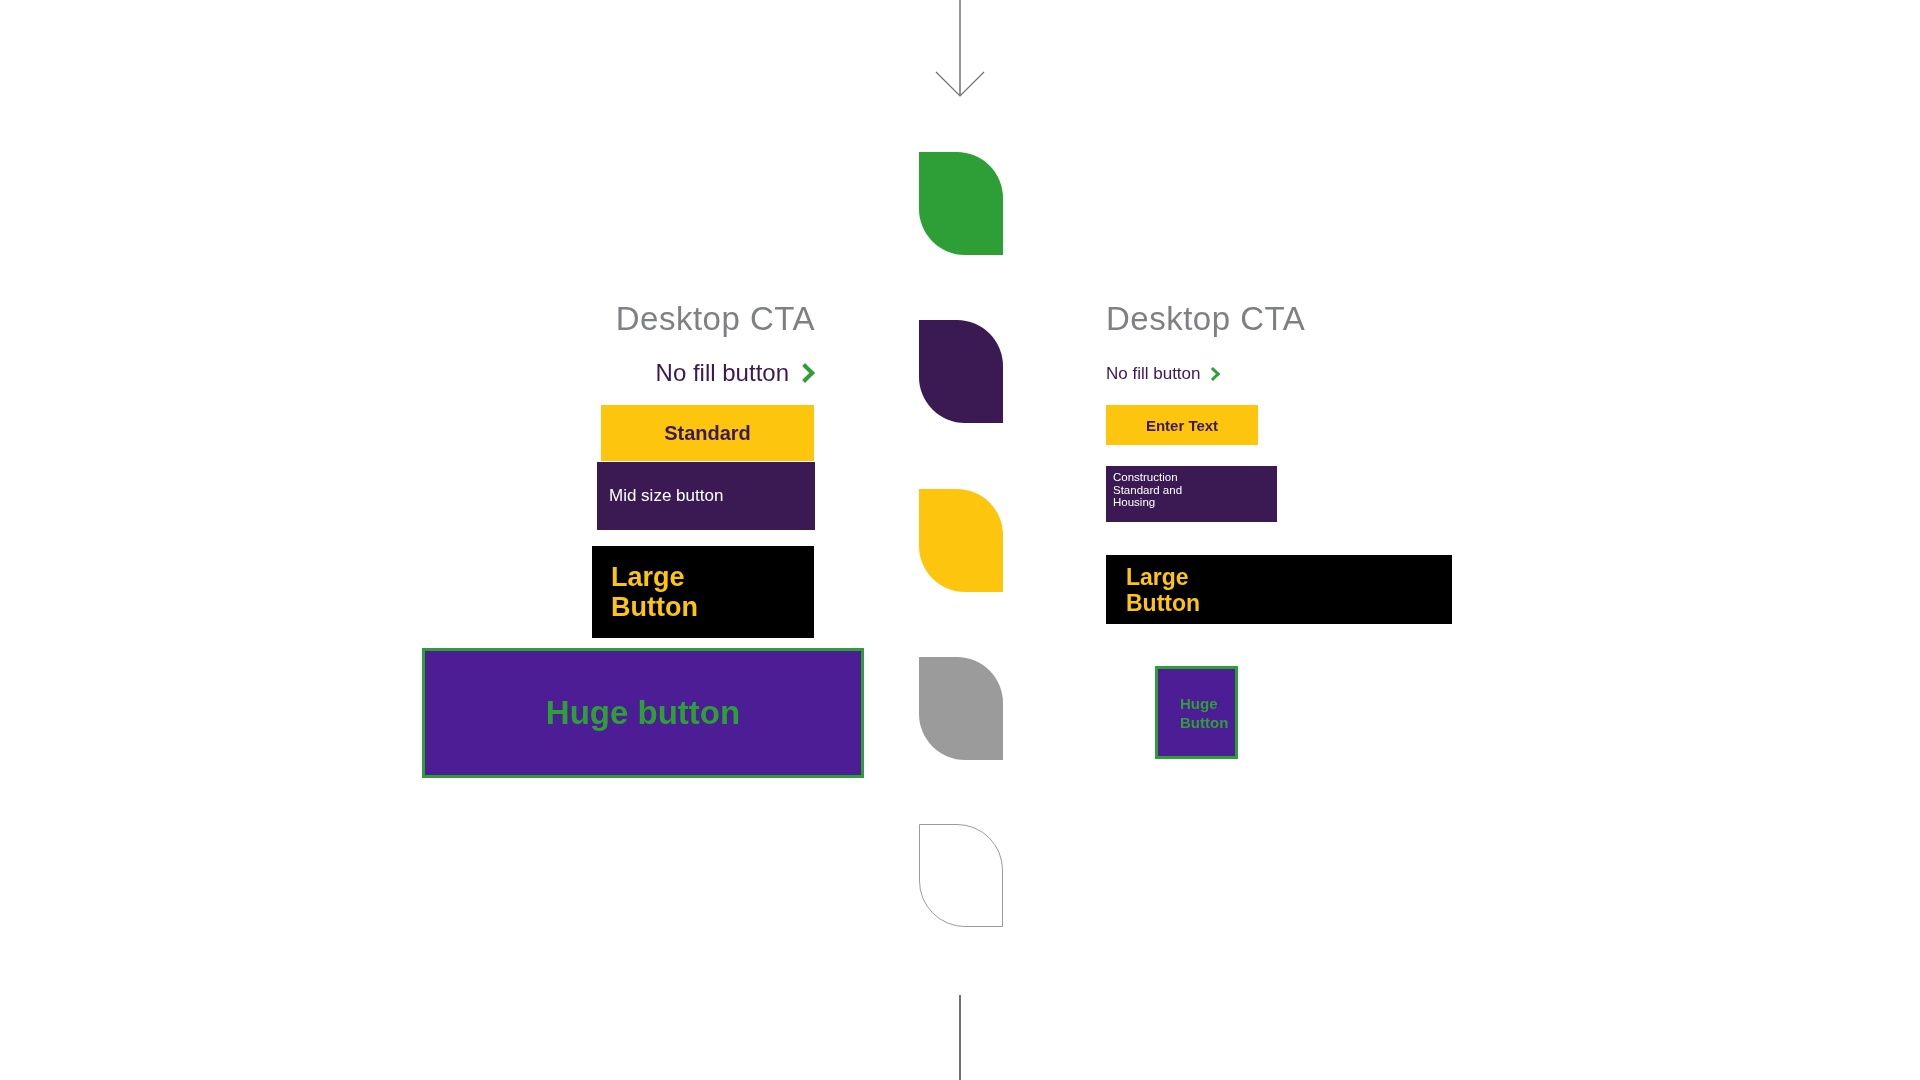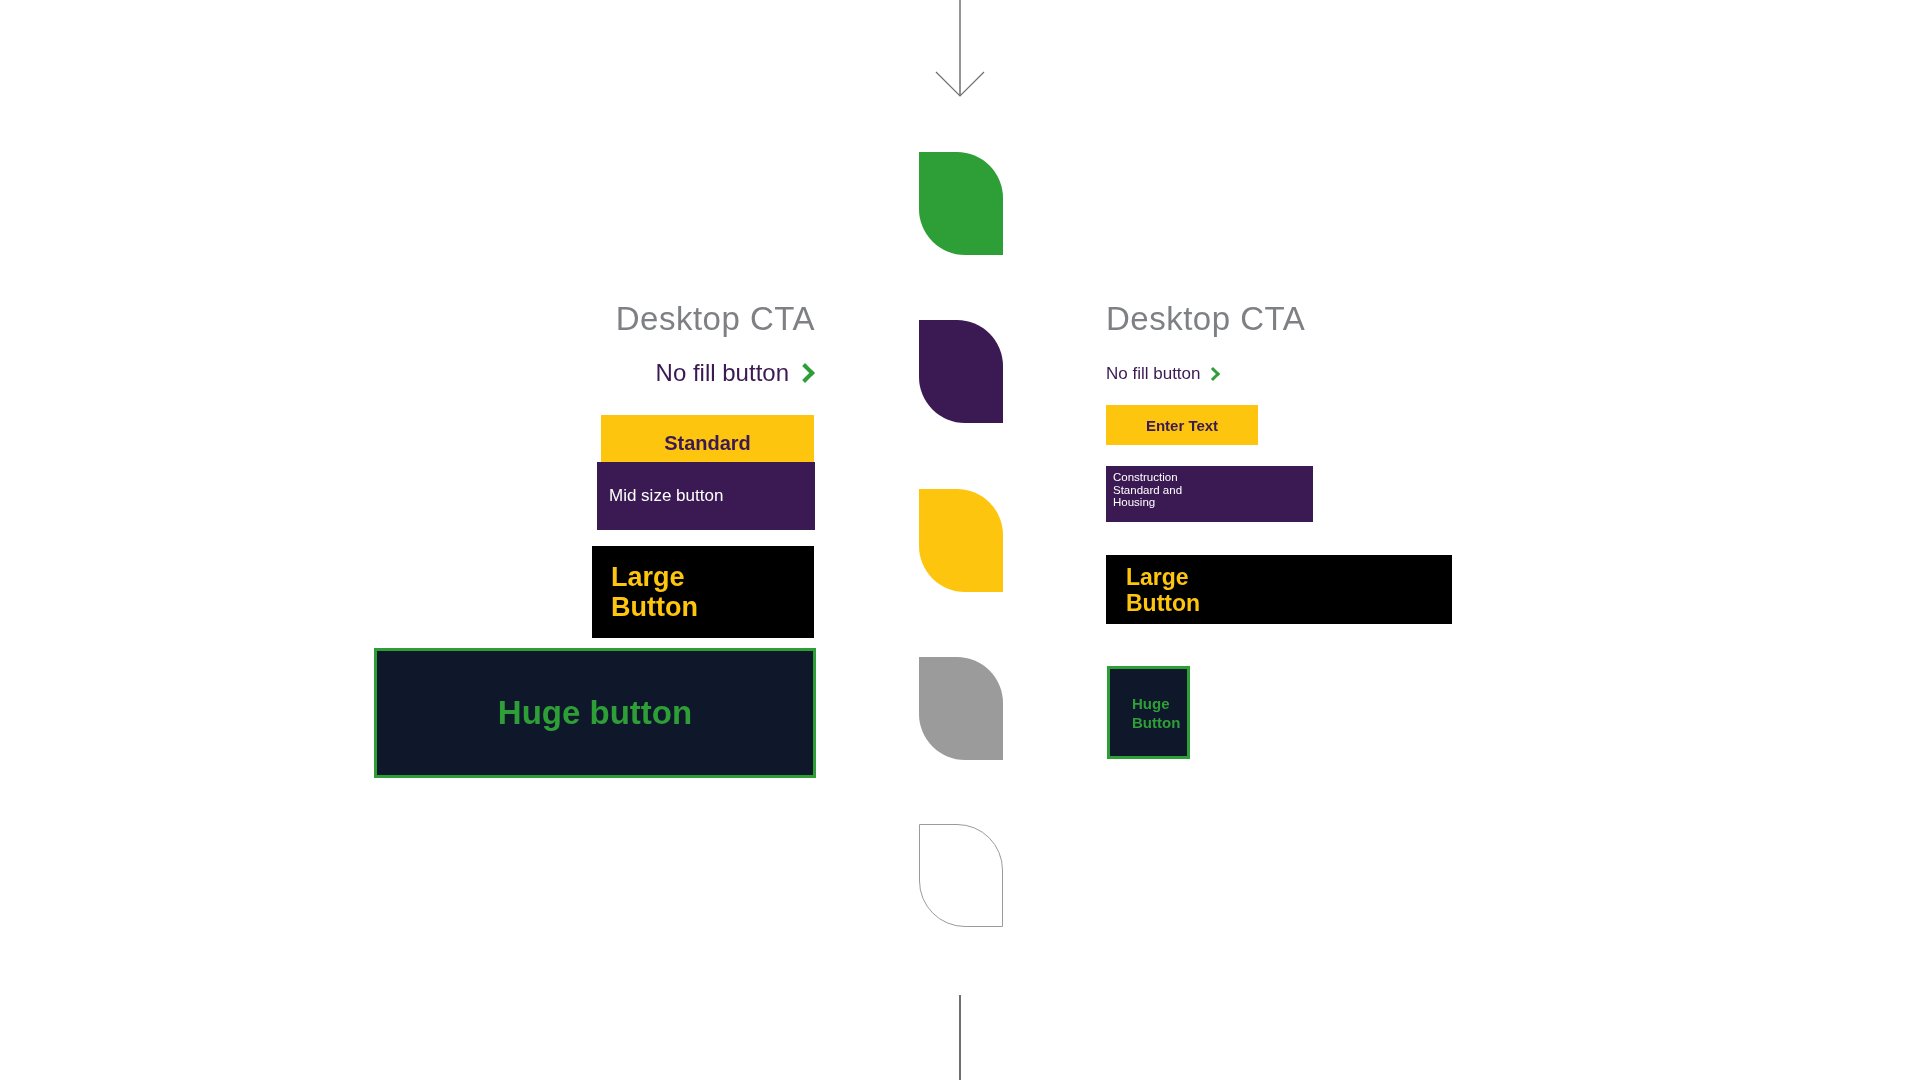--- a/index.html
+++ b/index.html
@@ -20,33 +20,33 @@
   #mobile-nofill{left:1106px;top:363px;font-size:17px;height:22px;}
 
   
   .chev{display:inline-block;transform:rotate(45deg);border:0 solid #2E9F36;}
   .chev.lg{width:10px;height:10px;border-top-width:4px;border-right-width:4px;margin-left:9px;margin-right:4px;}
   .chev.sm{width:7px;height:7px;border-top-width:3px;border-right-width:3px;margin-left:7px;}
 
   
   .btn{box-sizing:border-box;display:flex;flex-direction:column;justify-content:center;cursor:pointer;}
   .yellow-btn{background:#FEC50F;color:#3B1A53;font-weight:bold;align-items:center;}
-  #standard-btn{left:601px;top:405px;width:213px;height:56px;font-size:20px;margin-top:10px;}
+  #standard-btn{left:601px;top:405px;width:213px;height:56px;font-size:20px;}
   #entertext-btn{left:1106px;top:405px;width:152px;height:40px;font-size:15px;}
 
   .purple-btn{background:#3B1A53;color:#ffffff;}
   #midsize-btn{left:597px;top:462px;width:218px;height:68px;font-size:17px;padding-left:12px;}
-  #construction-btn{left:1106px;top:466px;width:207px;height:56px;font-size:11.5px;
+  #construction-btn{left:1106px;top:466px;width:171px;height:56px;font-size:11.5px;
     justify-content:flex-start;padding:5px 0 4px 7px;line-height:12.5px;}
 
   .green-btn{background:#000000;color:#FEC50F;font-weight:bold;}
   #large-desktop-btn{left:592px;top:546px;width:222px;height:92px;font-size:27px;padding-left:19px;line-height:30px;}
   #large-mobile-btn{left:1106px;top:555px;width:346px;height:69px;font-size:23px;padding-left:20px;line-height:26px;}
 
-  .huge-btn{background:#0f172a;border:3px solid #2E9F36;color:#2E9F36;font-weight:bold;}
+  .huge-btn{background:#4c1d95;border:3px solid #2E9F36;color:#2E9F36;font-weight:bold;margin-left:48px;}
   #huge-desktop-btn{left:374px;top:648px;width:442px;height:130px;font-size:33px;align-items:center;}
   #huge-mobile-btn{left:1107px;top:666px;width:83px;height:93px;font-size:15px;padding-left:22px;line-height:19px;}
 
   
   .leaf{left:919px;width:84px;height:103px;border-radius:0 46px 0 46px;}
   #leaf-green{top:152px;}
   #leaf-purple{top:320px;}
   #leaf-yellow{top:489px;}
   #leaf-gray{top:657px;}
   #leaf-outline{top:824px;box-sizing:border-box;border:1px solid #9B9B9B;}

